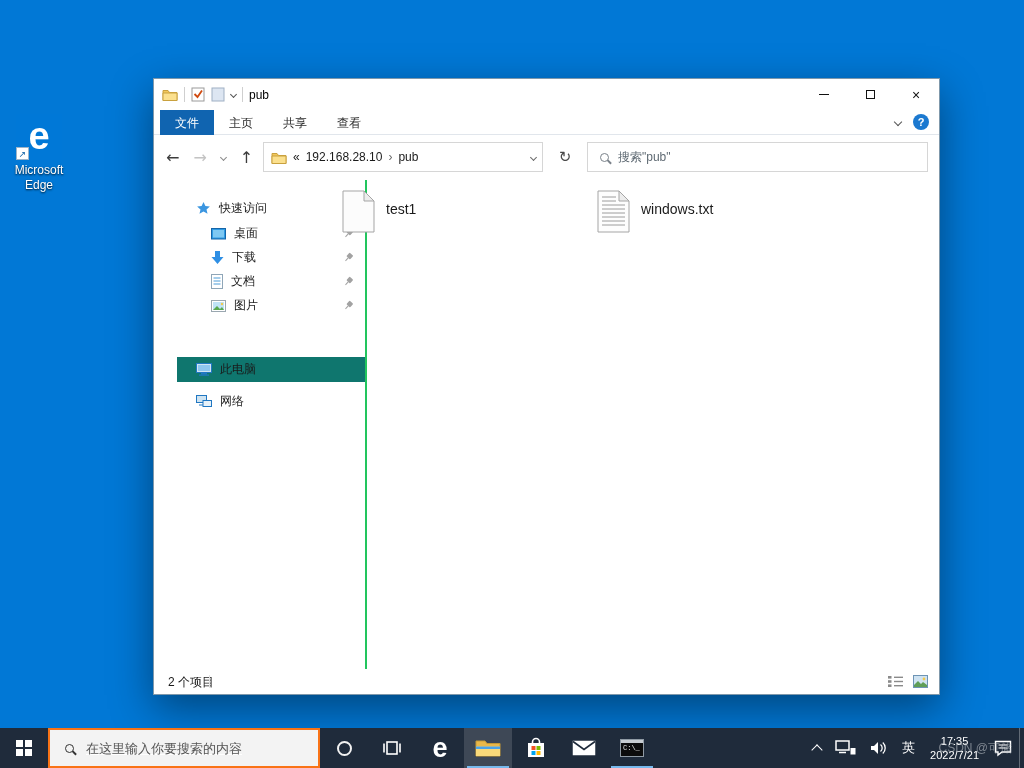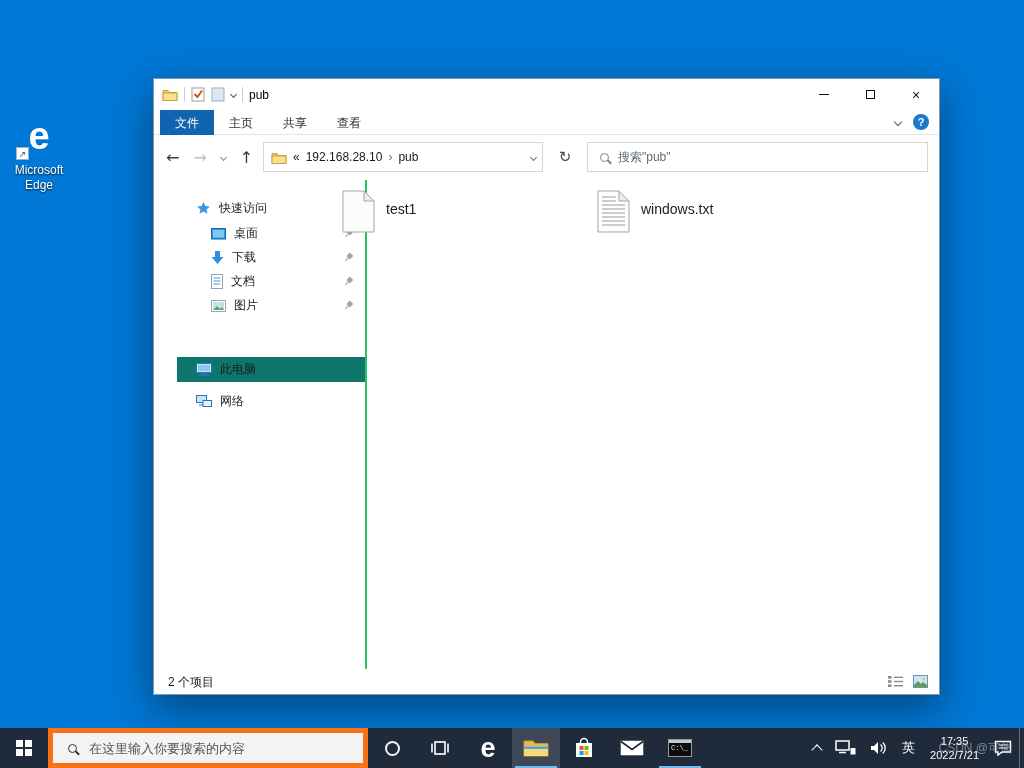--- a/index.html
+++ b/index.html
@@ -73,21 +73,21 @@
   .viewbtns { position:absolute; right:10px; top:4px; display:flex; gap:7px; }
   .viewbtn { width:18px; height:17px; display:flex; align-items:center; justify-content:center; }
 
   
   #taskbar { position:absolute; left:0; right:0; bottom:0; height:40px; background:#1f2b3b; display:flex; align-items:stretch; color:#fff; z-index:10; }
   .tb-cell { width:48px; display:flex; align-items:center; justify-content:center; position:relative; flex:none; }
   .tb-cell.appopen:after { content:""; position:absolute; left:3px; right:3px; bottom:0; height:2px; background:#76b9ed; }
   .tb-cell.appactive { background:rgba(255,255,255,.14); }
   .winlogo { display:grid; grid-template-columns:7px 7px; grid-template-rows:7px 7px; gap:1.5px; }
   .winlogo span { background:#fff; }
-  #tb-searchbox { width:320px; background:#f3f3f3; border:5px solid #f97316; display:flex; align-items:center; gap:12px; padding-left:15px; flex:none;text-decoration:underline; }
+  #tb-searchbox { width:272px; background:#f3f3f3; border:2px solid #f97316; display:flex; align-items:center; gap:12px; padding-left:15px; flex:none;text-decoration:underline; }
   #tb-searchbox .mag { border-color:#333; }
   #tb-searchbox .mag:after { background:#333; }
   .tb-search-input { border:none; outline:none; background:transparent; font-size:13px; width:255px; color:#222; font-family:inherit; }
   .tb-search-input::placeholder { color:#555; opacity:1; }
   .cortana-ring { width:15px; height:15px; border:2px solid #f2f2f2; border-radius:50%; }
   .edge-e { color:#fff; font-size:27px; font-weight:bold; line-height:1; }
   .cmd-icon { width:24px; height:18px; background:#0c0c0c; border:1px solid #8f9aa4; position:relative; }
   .cmd-icon:before { content:""; position:absolute; left:0; right:0; top:0; height:3px; background:#c7ccd1; }
   .cmd-icon:after { content:"C:\\_"; position:absolute; left:2px; top:5px; font-size:7px; line-height:1; color:#e8e8e8; font-family:"Liberation Mono",monospace; }
   .tray { margin-left:auto; display:flex; align-items:center; }

